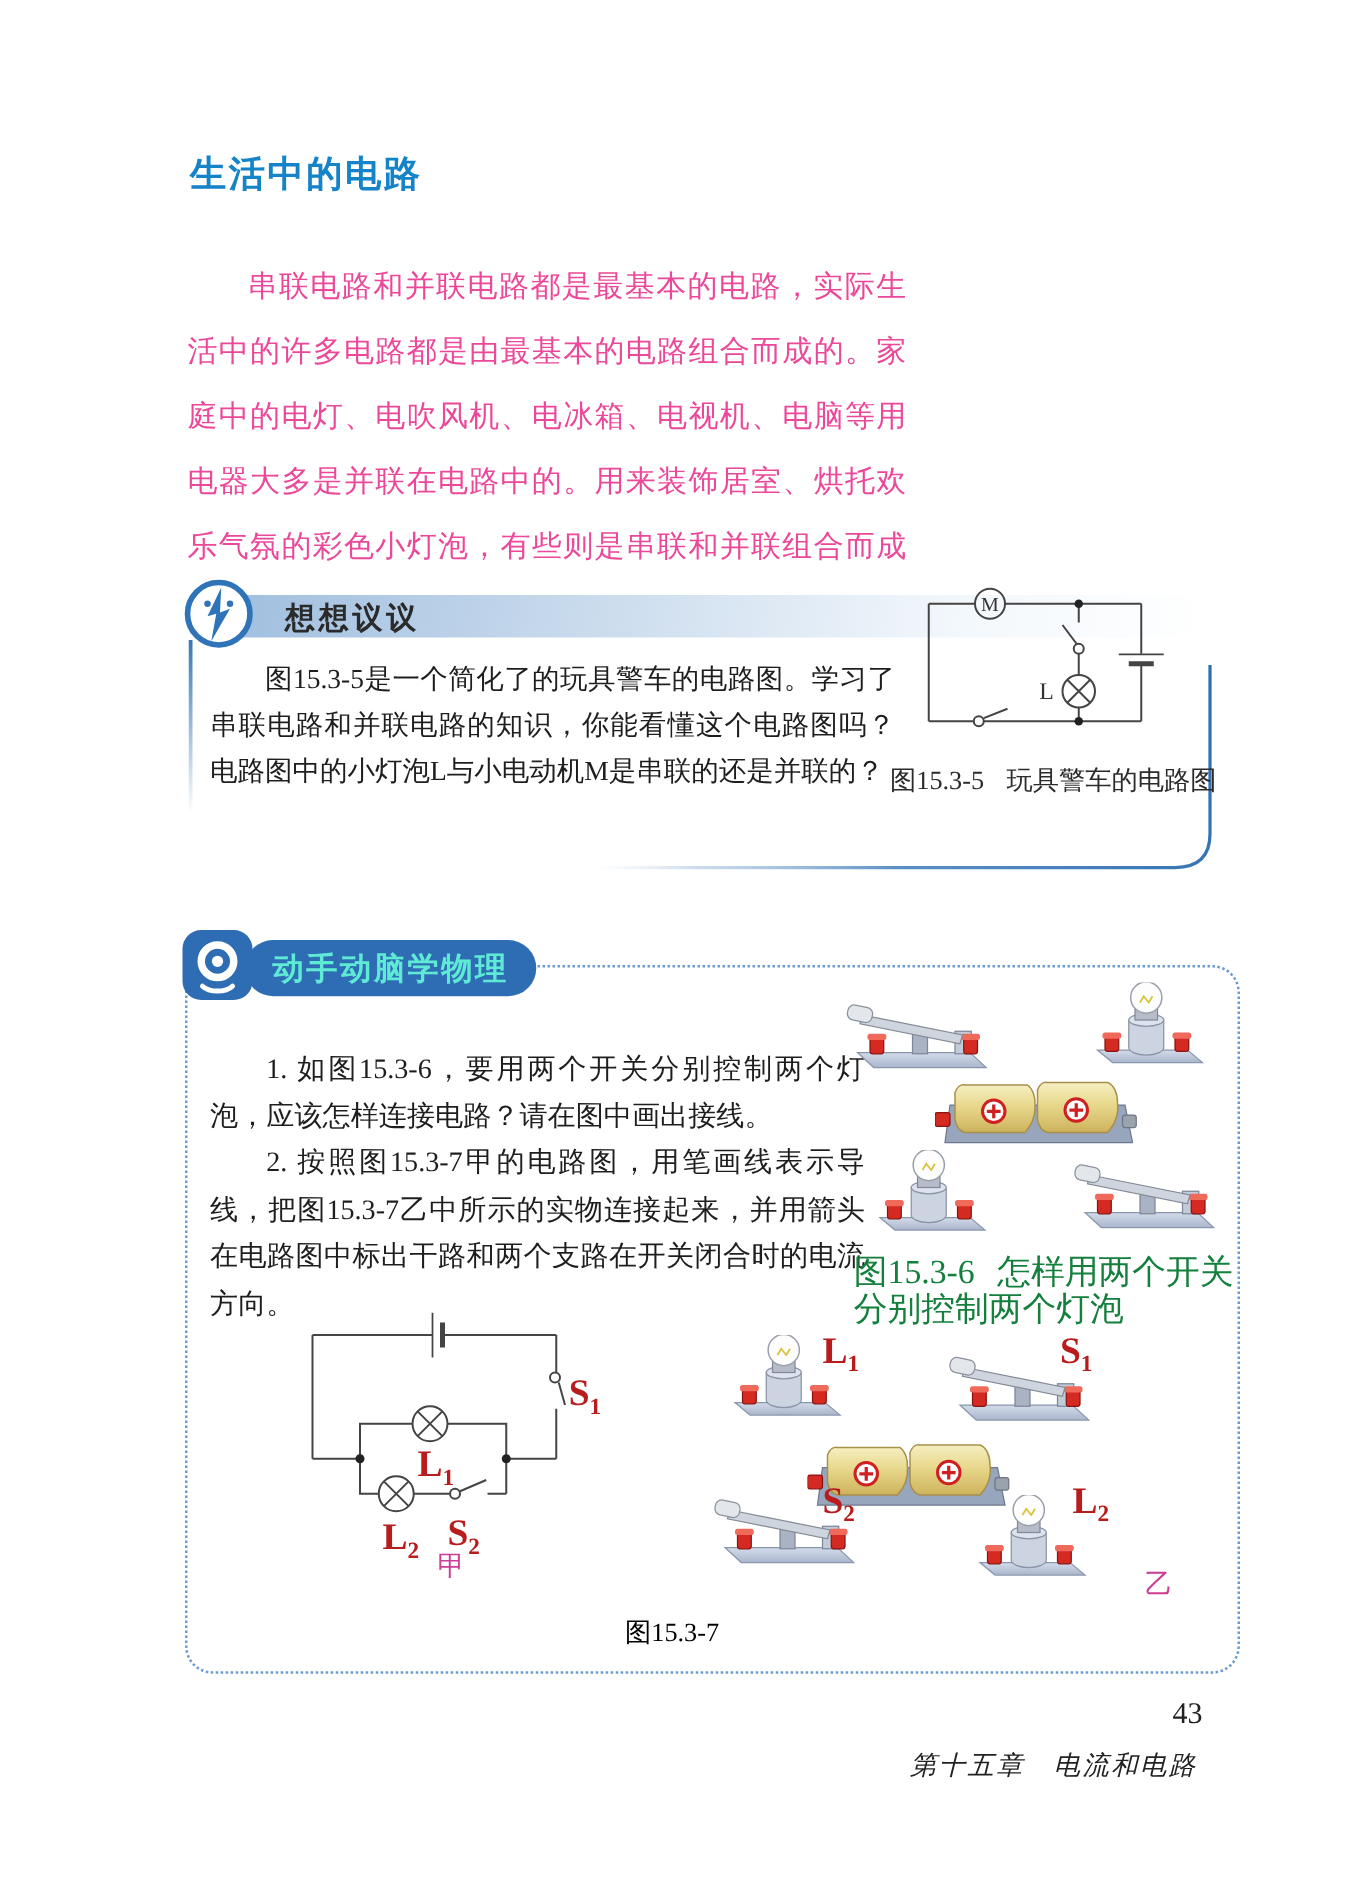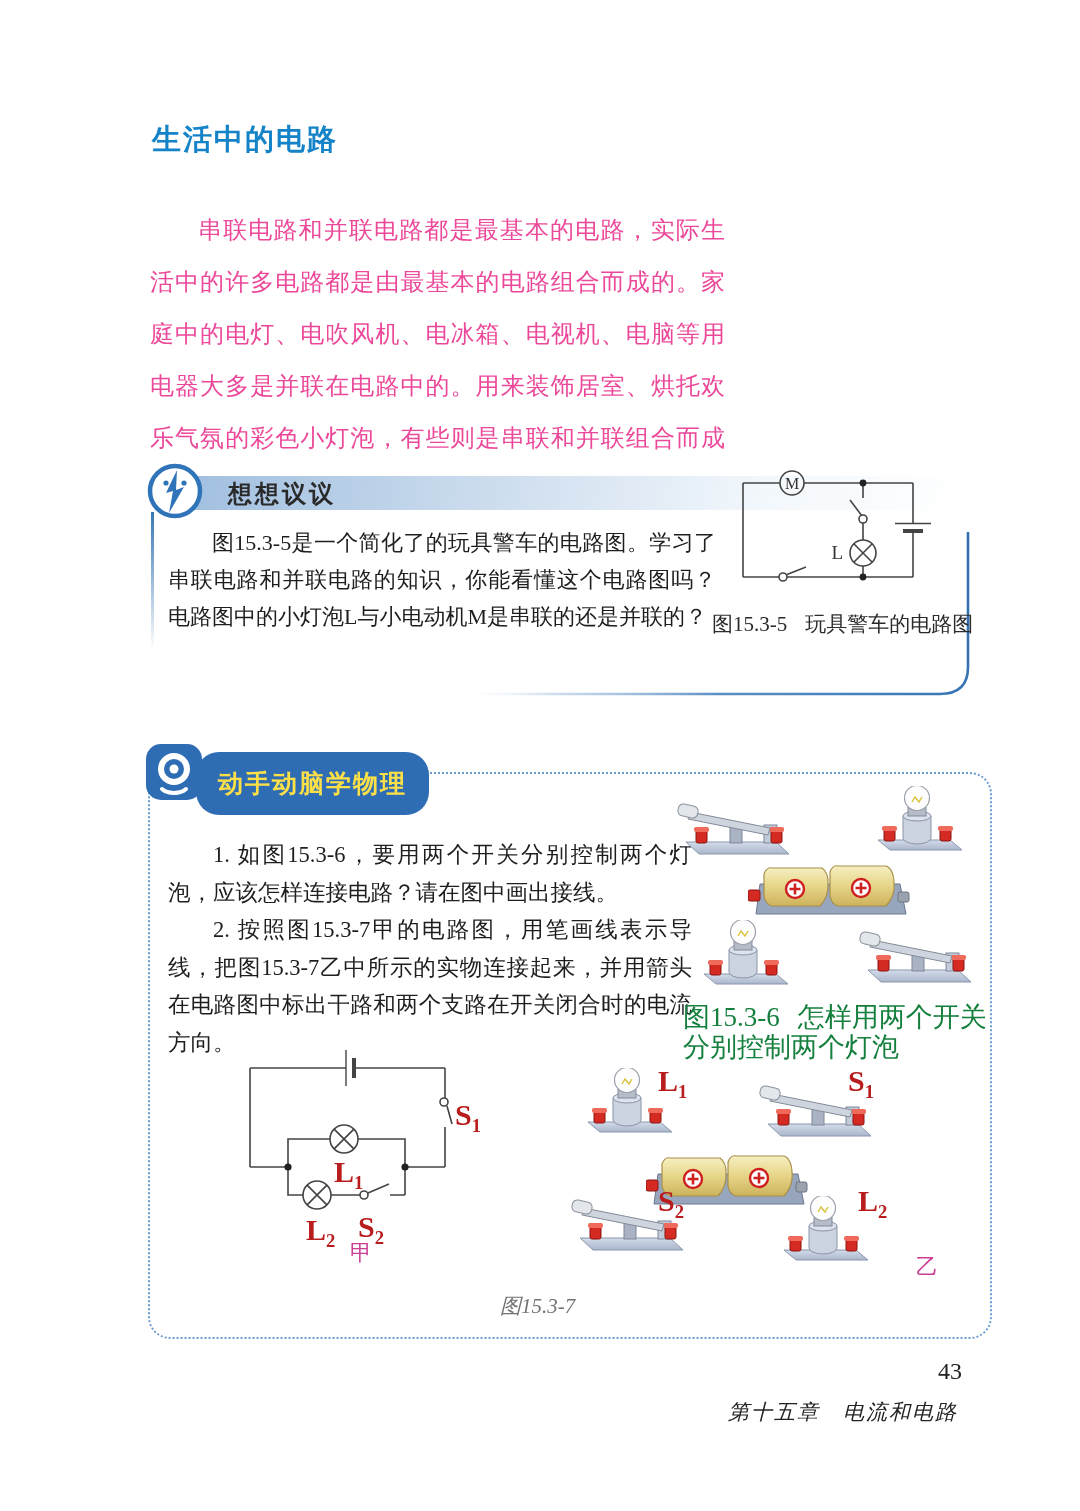--- a/index.html
+++ b/index.html
@@ -26,29 +26,29 @@
      background:linear-gradient(#3877b5,rgba(122,160,205,0));}
   .think-body{left:168px;top:524px;width:548px;font-size:22px;line-height:37px;
      text-align:justify;text-indent:2em;color:#1e1e1e;}
   .fig5-caption{left:712px;top:610px;font-size:21px;color:#2b2b2b;text-align:right;}
   .figno{letter-spacing:0px;}
   .cap-space{display:inline-block;width:18px;}
 
   
   .activity-box{left:148px;top:772px;width:840px;height:563px;
      border:2px dotted #6a9bd0;border-radius:22px;}
-  .activity-pill{left:196px;top:752px;height:63px;padding:0 22px;display:flex;align-items:center;
-     background:#2e6db4;border-radius:23px;color:#fde047;font-family:"Liberation Sans",sans-serif;
+  .activity-pill{left:196px;top:752px;height:45px;padding:0 22px;display:flex;align-items:center;
+     background:#2e6db4;border-radius:23px;color:#5eead4;font-family:"Liberation Sans",sans-serif;
      font-size:25px;font-weight:bold;letter-spacing:2px;z-index:3;}
   .activity-icon{left:144px;top:742px;z-index:4;}
   .questions{left:168px;top:836px;width:524px;font-size:22.5px;line-height:37.5px;
      text-align:justify;color:#1e1e1e;}
   .questions p{margin:0;text-indent:2em;}
   .fig6-caption{left:683px;top:1002px;width:304px;font-size:27px;line-height:30px;color:#15803d;font-family:Liberation Serif, serif;}
-  .fig7-caption{left:500px;top:1292px;font-size:21px;color:#737373;font-style:italic;}
+  .fig7-caption{left:500px;top:1292px;font-size:21px;color:#000000;}
 
   .comp-label{font-size:30px;font-weight:bold;color:#b91c1c;}
   .comp-label sub{font-size:0.62em;}
   .jia-yi{font-size:22px;color:#cc3e96;}
 
   
   .footer-chapter{left:728px;top:1366px;font-size:21px;font-style:italic;color:#222;letter-spacing:2px;margin-top:32px;}
   .footer-page{left:938px;top:1358px;font-size:24px;font-style:normal;color:#222;
      font-family:"Liberation Serif",serif;}
 

